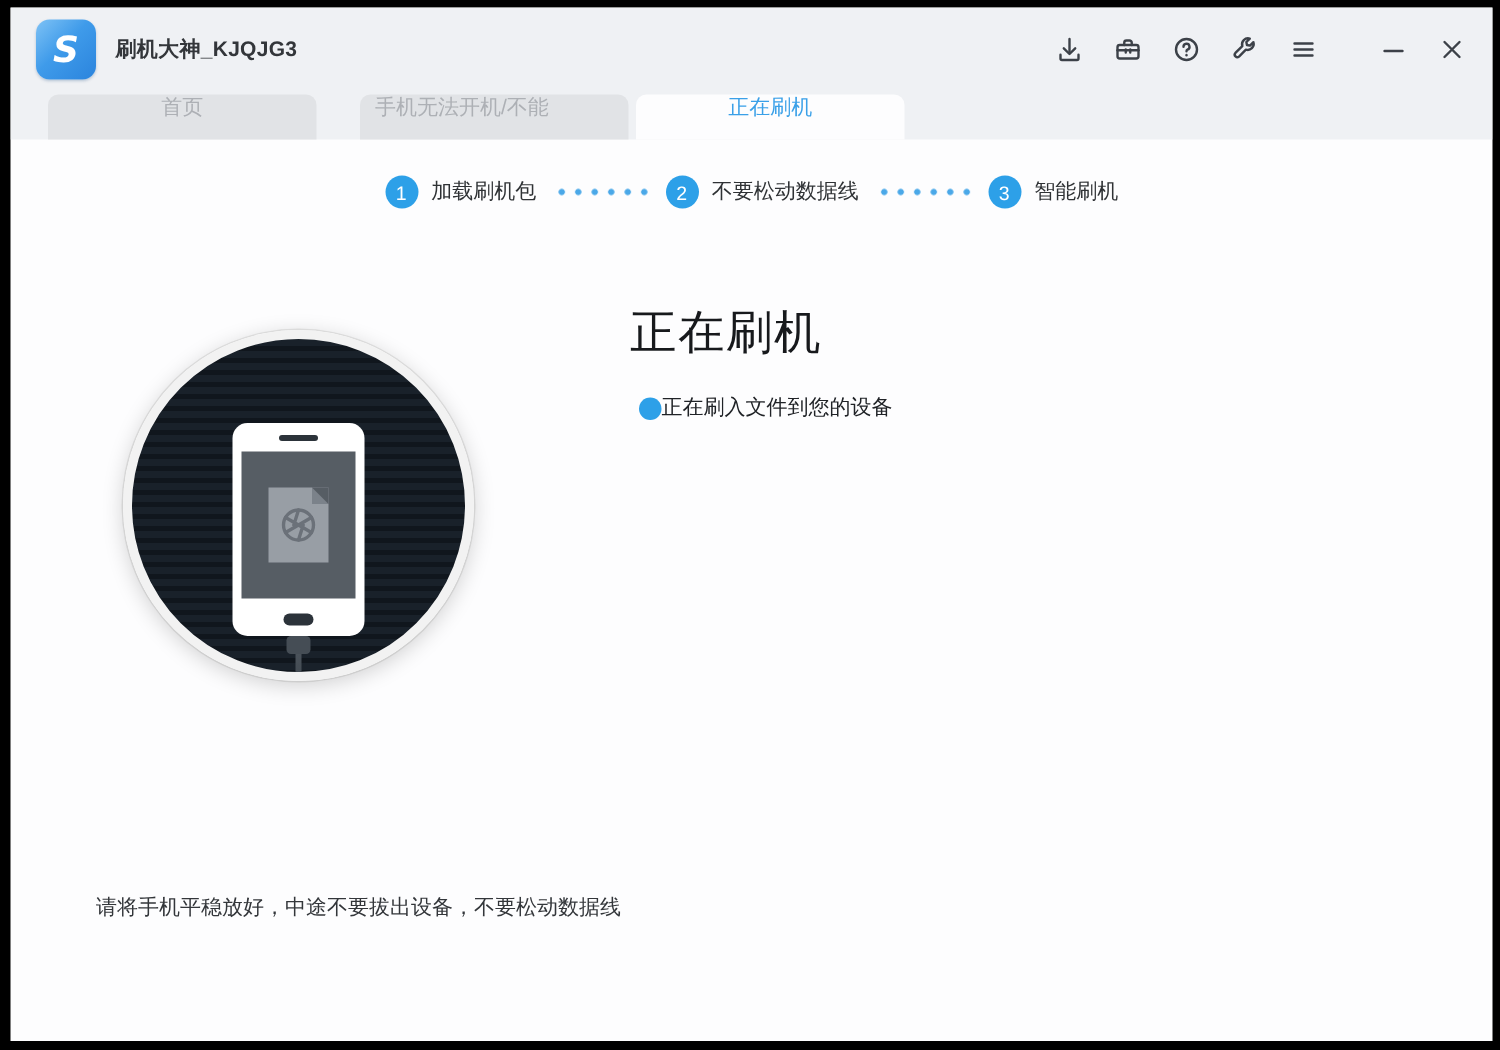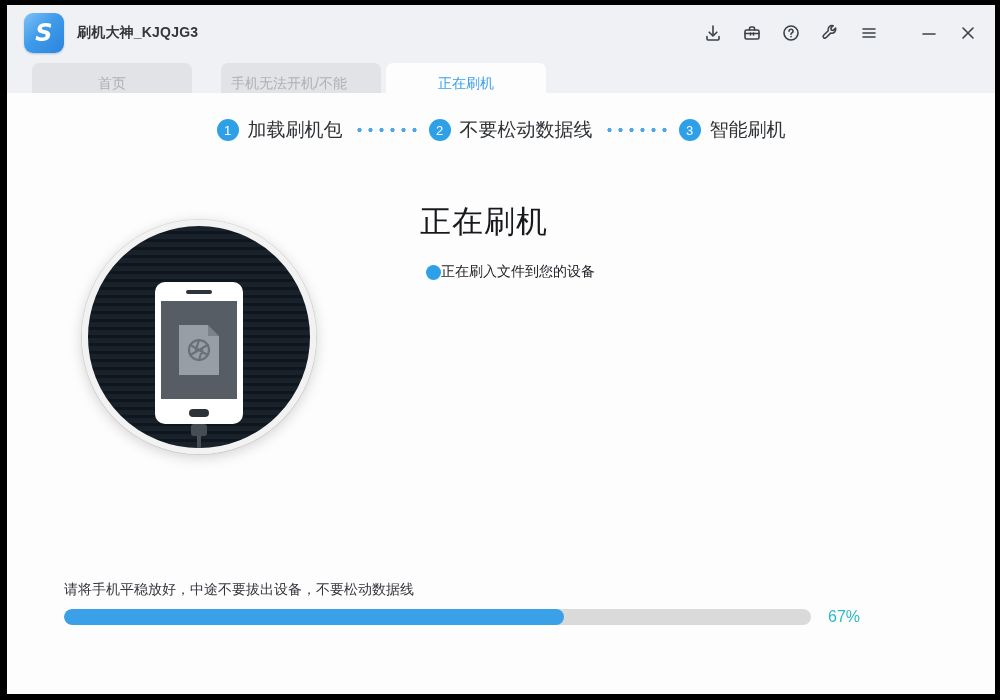--- a/index.html
+++ b/index.html
@@ -21,36 +21,36 @@
   .tb-actions { margin-left:auto; display:flex; align-items:center; gap:13px; }
   .tb-btn { width:26px; height:26px; display:flex; align-items:center;
             justify-content:center; cursor:pointer; border-radius:4px; }
   .tb-btn svg { stroke:#3c4148; fill:none; stroke-width:1.6; stroke-linecap:round;
                 stroke-linejoin:round; }
   .tb-gap { width:8px; }
 
   
   .tabbar { height:33px; background:#eff1f4; display:flex; align-items:flex-end;
             padding-left:25px; gap:5px; }
-  .tab { width:160px; height:30px; display:flex; align-items:flex-end;
+  .tab { width:179px; height:30px; display:flex; align-items:flex-start;
          justify-content:center; font-size:14px; border-radius:7px 7px 0 0;
          background:#e1e3e6; color:#adb0b5; cursor:pointer;
          white-space:nowrap; overflow:hidden; }
   .tab.active { background:#fdfdfe; color:#3aa0e8; }
   .tab .tab-label { white-space:nowrap; }
   .tab-clip { justify-content:flex-start; padding-left:10px;margin-left:24px; }
 
   
   .steps { margin-top:24px; display:flex; align-items:center; justify-content:center;
            gap:11px; }
   .step { display:flex; align-items:center; gap:9px; }
   .step-circle { width:22px; height:22px; border-radius:50%; background:#2da0e8;
                  color:#fff; font-size:13px; display:flex; align-items:center;
                  justify-content:center; }
-  .step-label { font-size:19px; color:#2f3235; }
+  .step-label { font-size:14px; color:#2f3235; }
   .step-dots { width:64px; height:6px;
                background-image:radial-gradient(circle,#4aa8e8 1.9px,transparent 2.3px);
                background-size:11px 6px; background-position:center left;
                background-repeat:repeat-x; }
 
   
   .illus { position:absolute; left:75px; top:215px; width:234px; height:234px;
            border-radius:50%; border:6px solid #f2f2f2;
            background:repeating-linear-gradient(180deg,#19212a 0px,#19212a 5px,#10161d 5px,#10161d 8px);
            box-shadow:0 3px 14px rgba(0,0,0,.18), 0 0 0 1px #e8e8e8;
@@ -76,21 +76,21 @@
 
   
   .main-text { position:absolute; left:413px; top:196px; }
   .main-title { font-size:31px; font-weight:500; color:#17191c; letter-spacing:1px; }
   .status-row { margin-top:20px; display:flex; align-items:center; 
                 padding-left:6px; }
   .status-dot { width:15px; height:15px; border-radius:50%; background:#2da0e8; }
   .status-text { font-size:14px; color:#202327; }
 
   
-  .footer { position:absolute; left:57px; right:57px; top:576px; }
+  .footer { position:absolute; left:57px; right:57px; top:591px; }
   .warning { font-size:14px; color:#33363a; }
   .progress-row { margin-top:9px; display:flex; align-items:center; }
   .progress-track { width:747px; height:16px; border-radius:8px; background:#dadada;
                     overflow:hidden; }
   .progress-fill { height:100%; border-radius:8px; background:#3aa0e8; }
   .progress-pct { margin-left:17px; font-size:16px; color:#2fb9c6; }
 </style>
 </head>
 <body>
 
@@ -205,22 +205,16 @@
     <div class="main-text">
       <div class="main-title">正在刷机</div>
       <div class="status-row">
         <span class="status-dot"></span>
         <span class="status-text">正在刷入文件到您的设备</span>
       </div>
     </div>
 
     <div class="footer">
       <div class="warning">请将手机平稳放好，中途不要拔出设备，不要松动数据线</div>
-      <div class="progress-row">
-        <div class="progress-track">
-          <div class="progress-fill" style="width: 67%;"></div>
-        </div>
-        <div class="progress-pct">67%</div>
-      </div>
     </div>
 
   </div>
 </div>
 
 </body></html>

